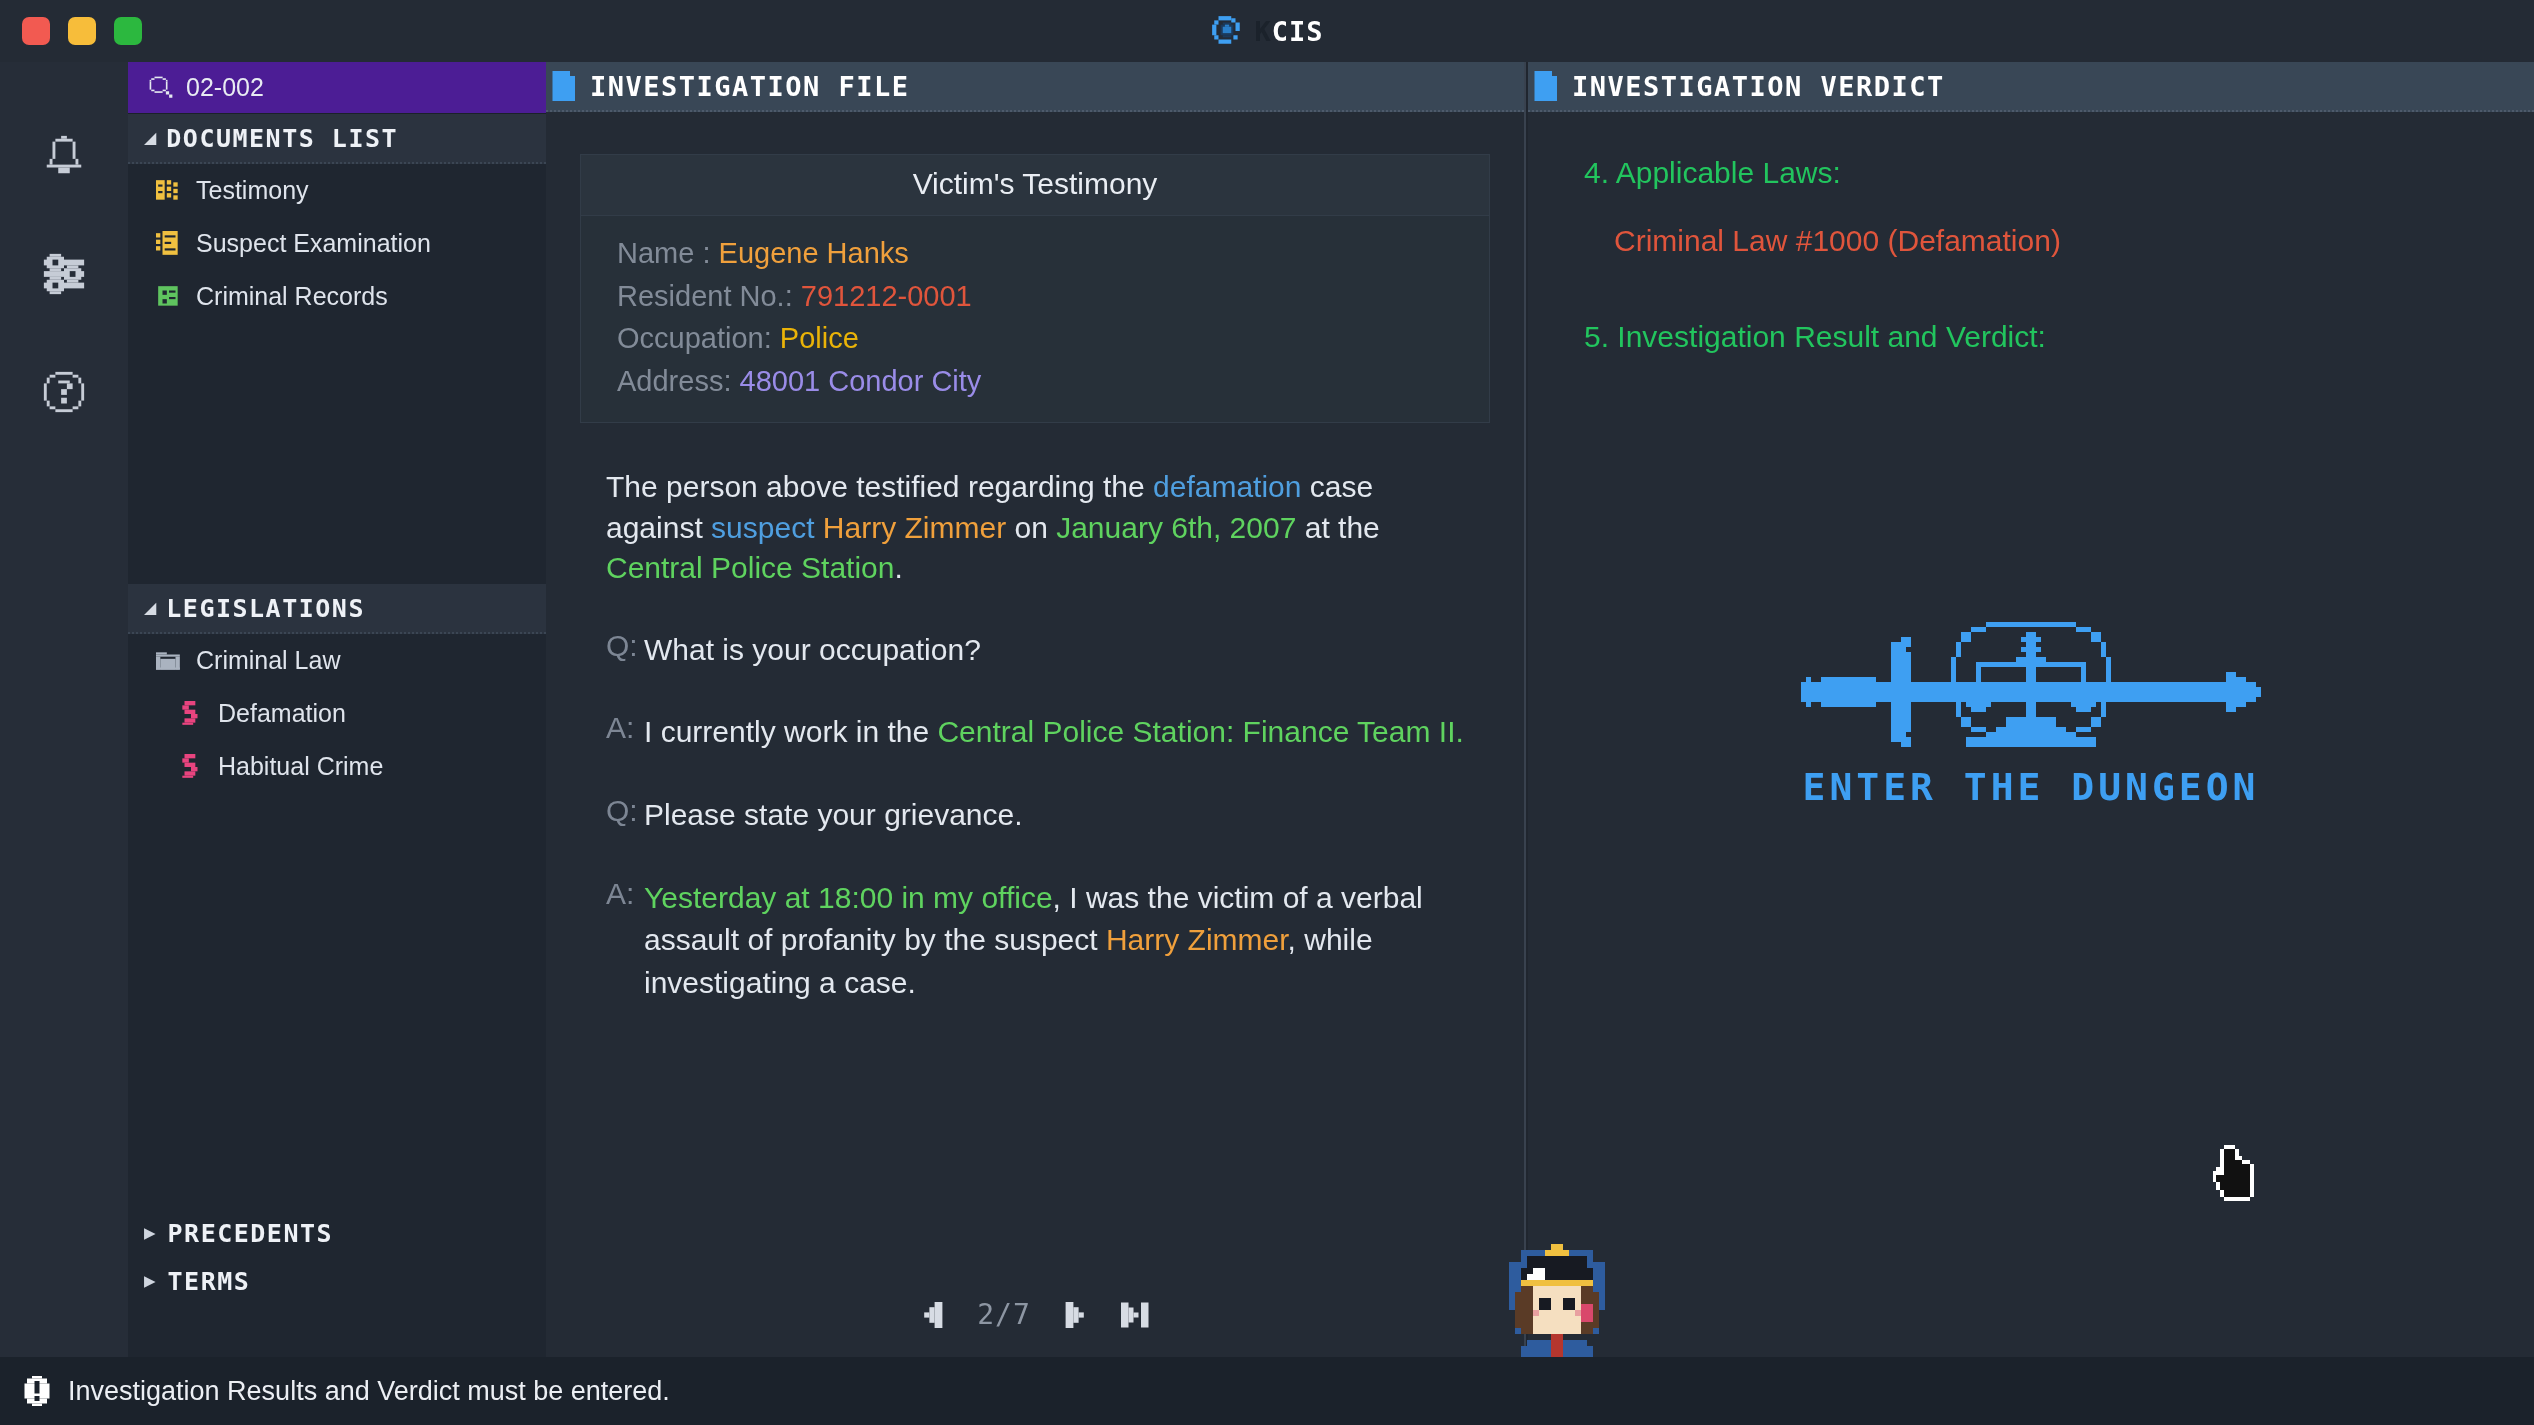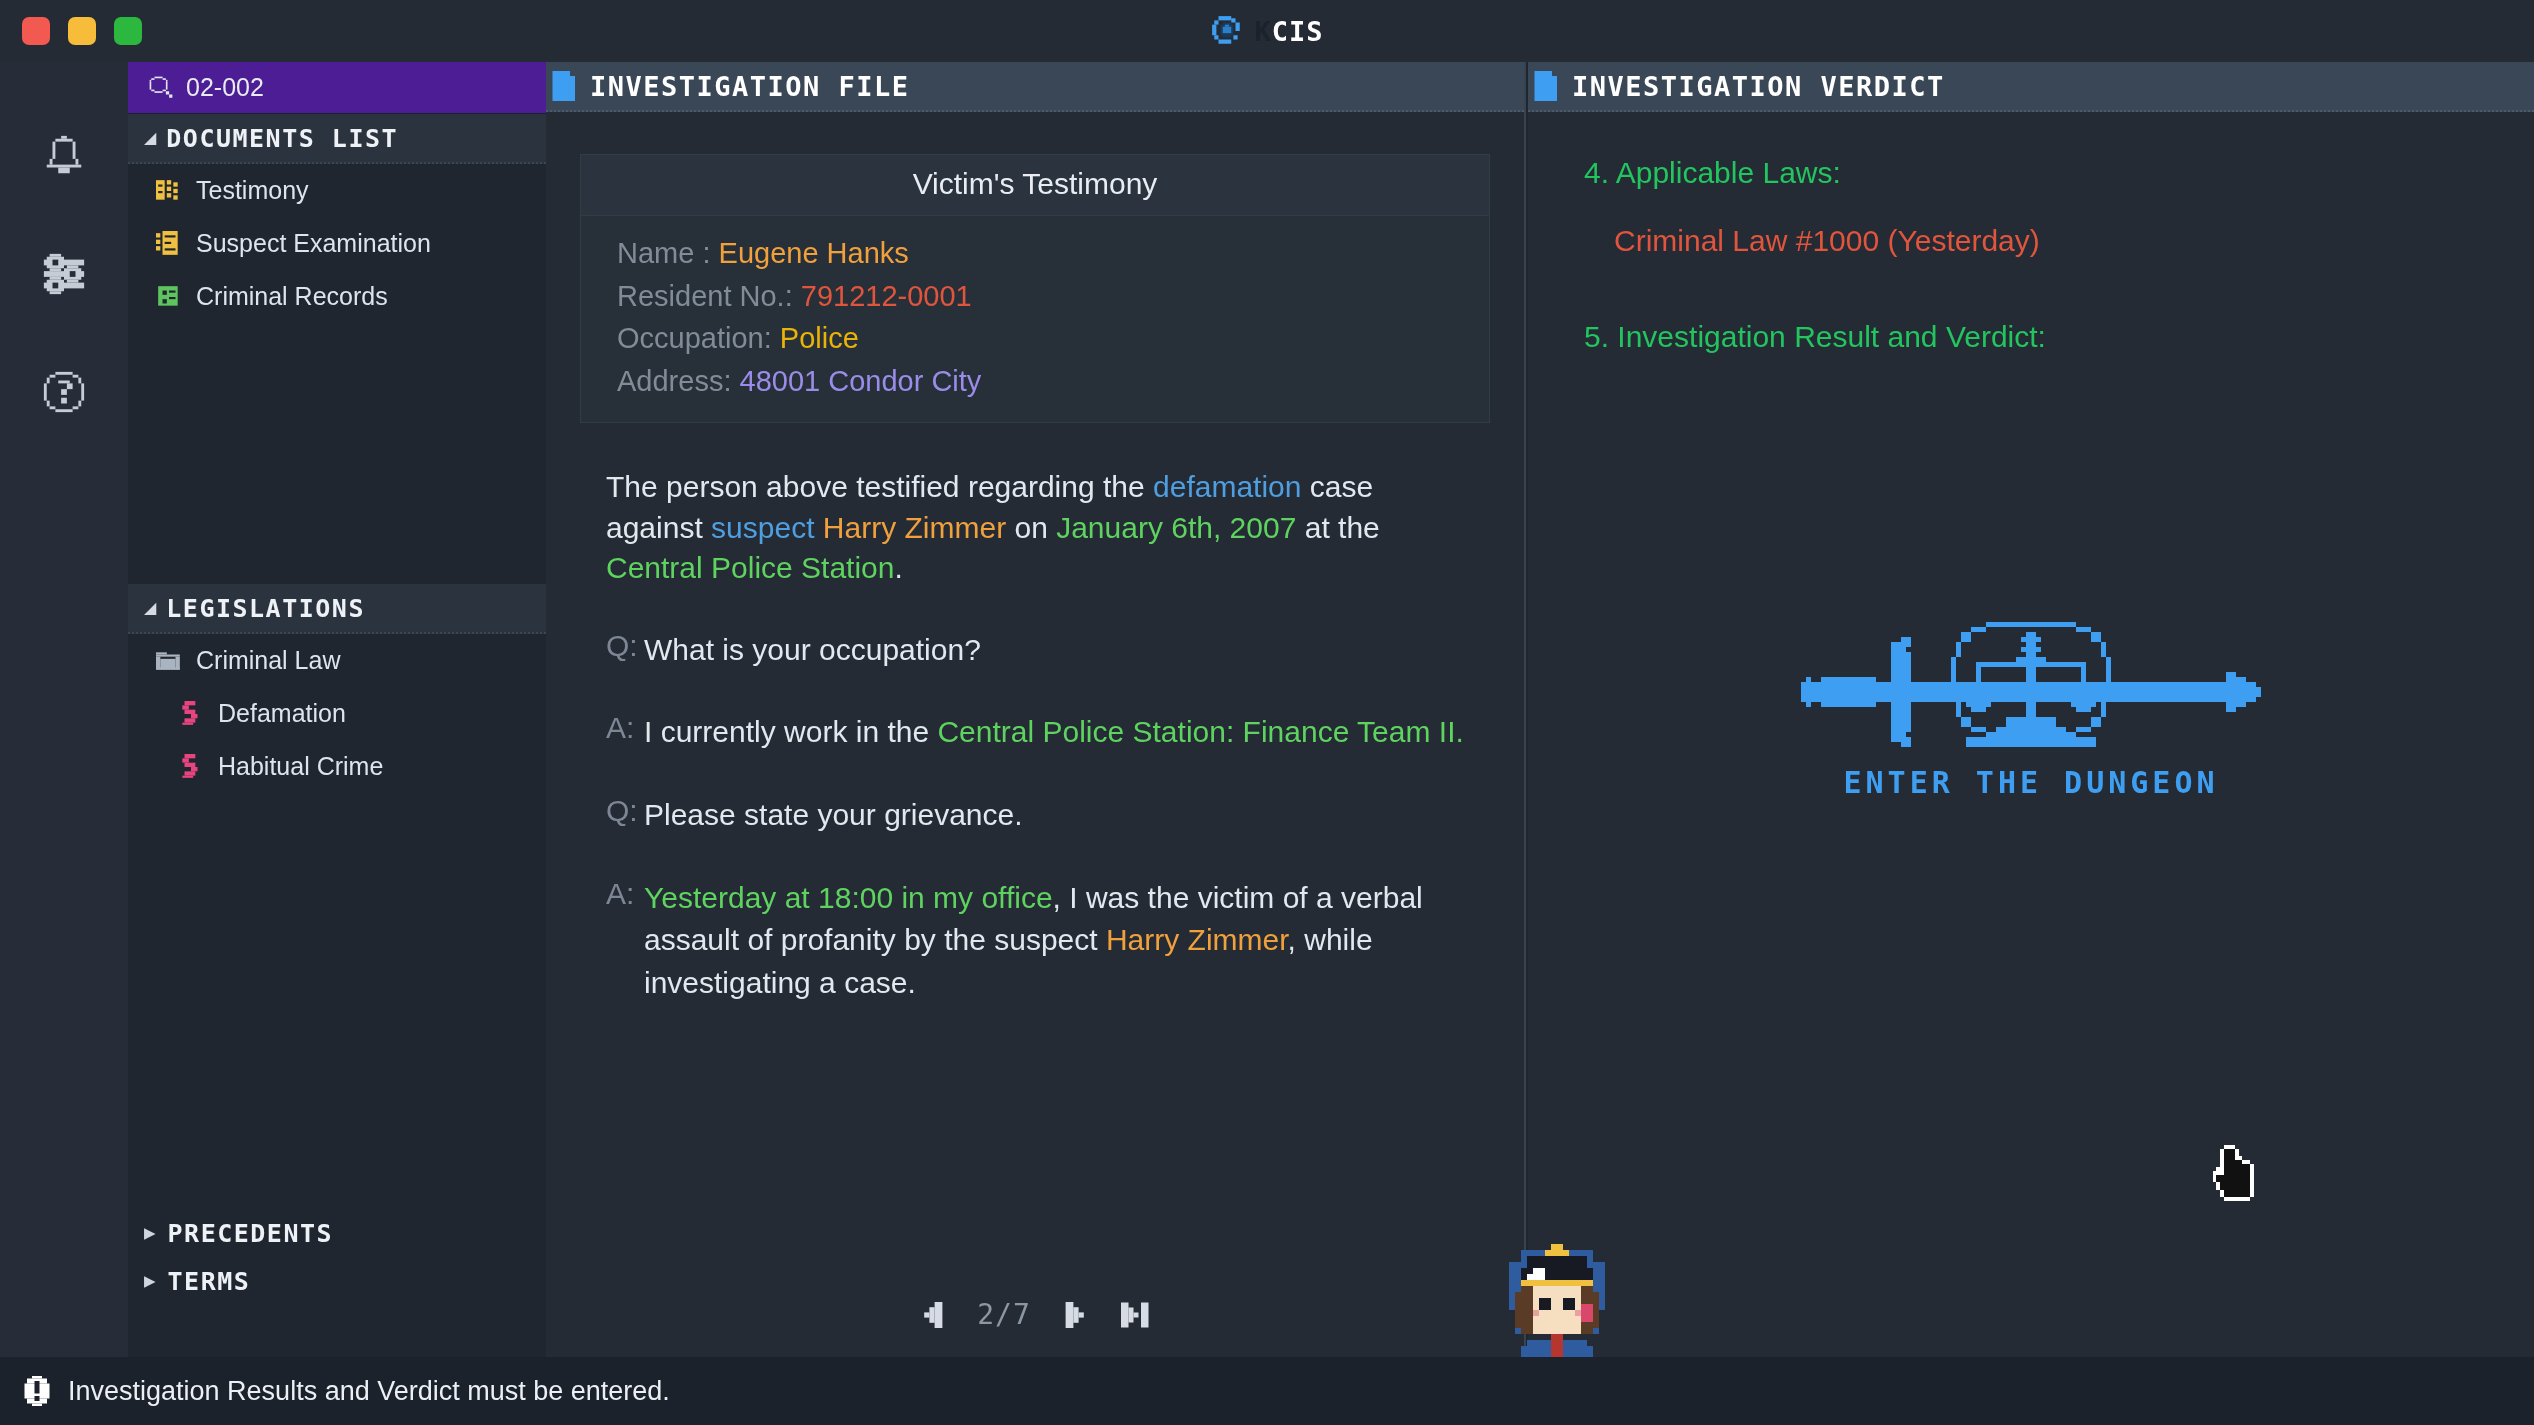--- a/index.html
+++ b/index.html
@@ -150,21 +150,21 @@
   .v-sec1 { margin: 44px 0 0 56px; }
   .v-law  { margin: 34px 0 0 86px; font-size: 30px; color: #e0553c; }
   .v-sec2 { margin: 62px 0 0 56px; }
 
   .dungeon-logo {
     position: absolute; left: 50%; top: 560px; transform: translateX(-50%);
     text-align: center;
   }
   .dungeon-text {
     font-family: "DejaVu Sans Mono", monospace;
-    font-weight: bold; font-size: 30px; letter-spacing: 4px;
+    font-weight: bold; font-size: 38px; letter-spacing: 4px;
     color: #3e9ff2; margin-top: 4px;
   }
   .pager.right { width: 1006px; justify-content: center; padding-right: 0; }
 
   
   .statusbar {
     position: absolute; left: 0; bottom: 0; width: 2534px; height: 68px;
     background: #1b222b;
     display: flex; align-items: center; gap: 16px; padding-left: 22px;
   }
@@ -506,21 +506,21 @@
           <rect x="7" y="2" width="2" height="10"></rect>
         </g>
       <g fill="#394756">
           <rect x="7" y="0" width="1" height="2"></rect>
         </g>
     </svg>
     <span class="ptitle">INVESTIGATION VERDICT</span>
   </div>
 
   <div class="verdict-line v-sec1">4. Applicable Laws:</div>
-  <div class="v-law">Criminal Law #1000 (Yesterday)</div>
+  <div class="v-law">Criminal Law #1000 (Defamation)</div>
   <div class="verdict-line v-sec2">5. Investigation Result and Verdict:</div>
 
   <div class="dungeon-logo">
     <svg width="470" height="135" viewBox="0 0 94 27" shape-rendering="crispEdges">
       <g fill="#3e9ff2">
 
         <rect x="2" y="12" width="90" height="1"></rect>
         <rect x="2" y="15" width="90" height="1"></rect>
         <rect x="6" y="13" width="86" height="2"></rect>
 

